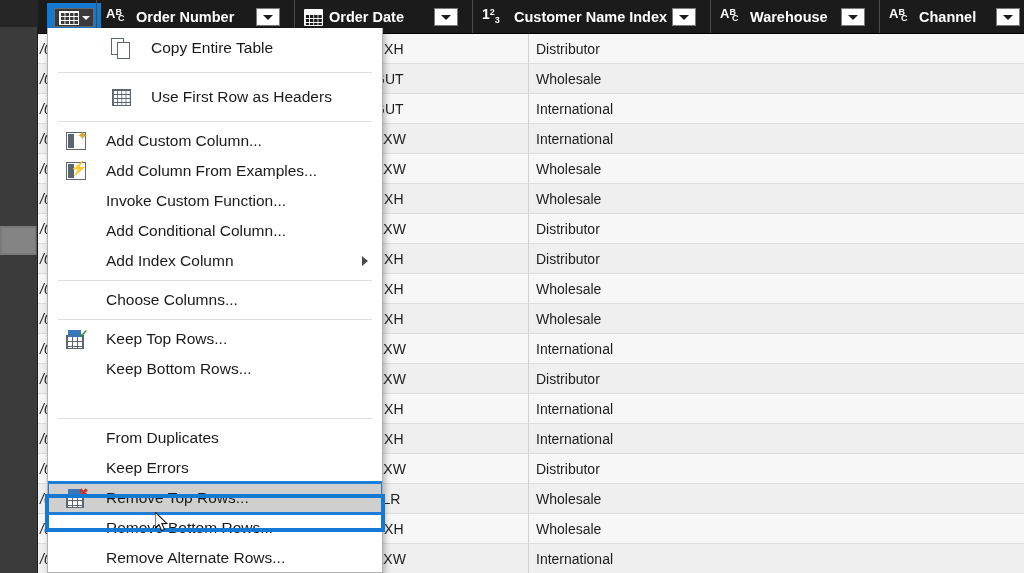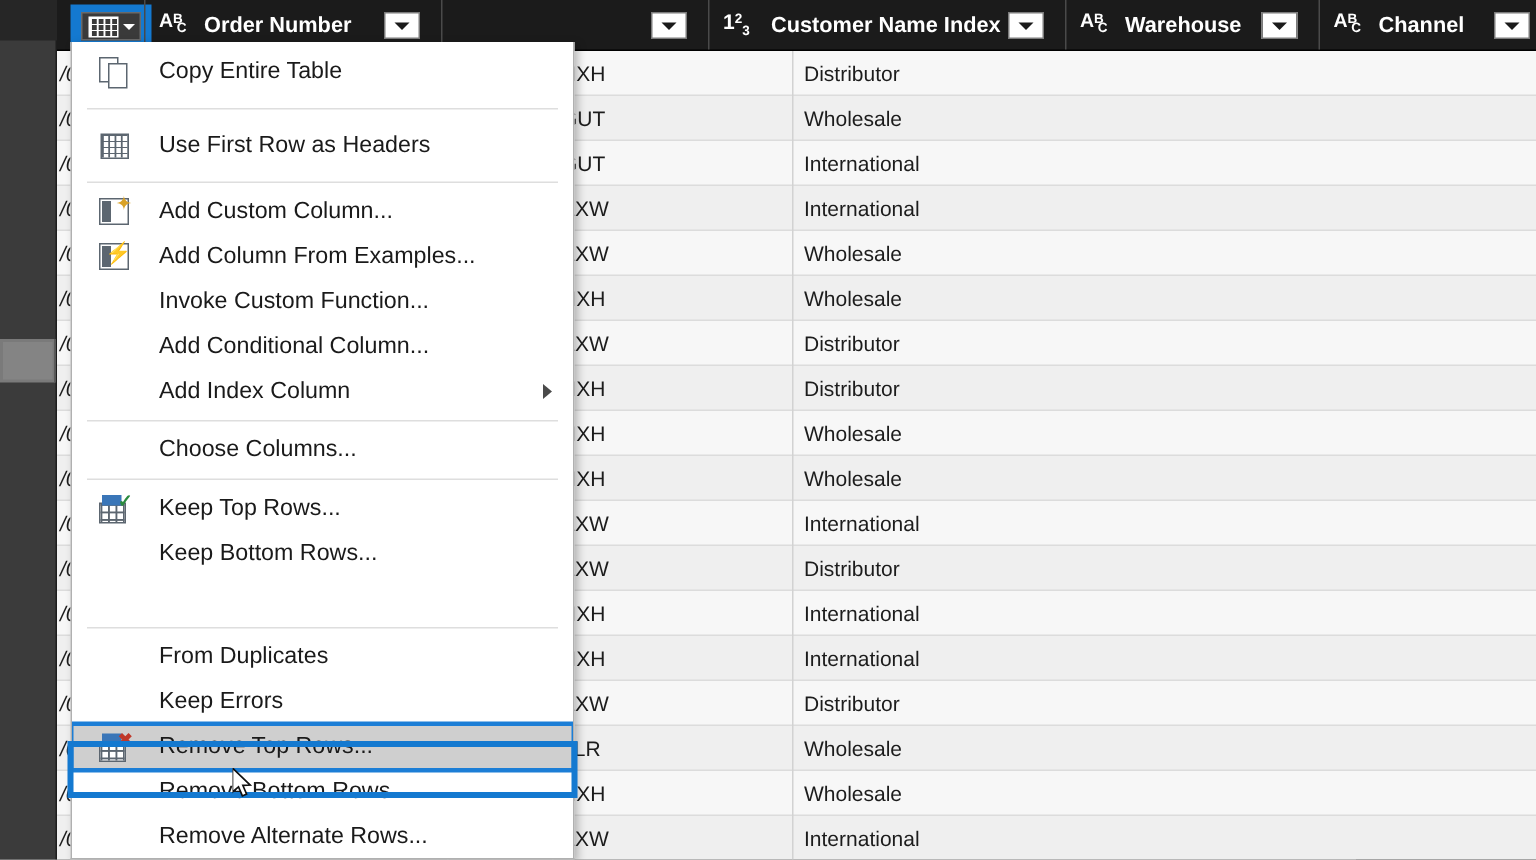--- a/index.html
+++ b/index.html
@@ -156,21 +156,21 @@
     position: relative;
     height: 30px;
     display: flex;
     align-items: center;
     padding-left: 58px;
     font-size: 15.5px;
     color: #1a1a1a;
     cursor: default;
     white-space: nowrap;
   }
-  .mi.tall { height: 40px; }
+  .mi.tall { height: 40px; margin-left: 45px; }
   .mi .mi-icon {
     position: absolute;
     left: 15px;
     width: 26px; height: 24px;
     display: flex; align-items: center; justify-content: center;
   }
   .mi .submenu-arrow {
     position: absolute; right: 14px;
     width: 0; height: 0;
     border-top: 5px solid transparent;
@@ -279,20 +279,24 @@
     <div class="hdr-sep" style="left:58px;"></div>
     <div class="hdr-cell" style="left:62px;width:160px;">
       <span class="type-icon abc-icon"><span class="a">A</span><span class="b">B</span><span class="c">C</span></span>
       <span>Order Number</span>
     </div>
     <div class="filter-btn" style="left:218px;">
         <span class="caret"></span>
       </div>
 
     <div class="hdr-sep" style="left:256px;"></div>
+    <div class="hdr-cell" style="left:260px;width:150px;">
+      <span class="cal-icon"></span>
+      <span>Order Date</span>
+    </div>
     <div class="filter-btn" style="left:396px;">
         <span class="caret"></span>
       </div>
 
     <div class="hdr-sep" style="left:434px;"></div>
     <div class="hdr-cell" style="left:438px;width:215px;">
       <span class="type-icon num-icon"><span class="s1">1</span><span class="s2">2</span><span class="s3">3</span></span>
       <span>Customer Name Index</span>
     </div>
     <div class="filter-btn" style="left:634px;">

